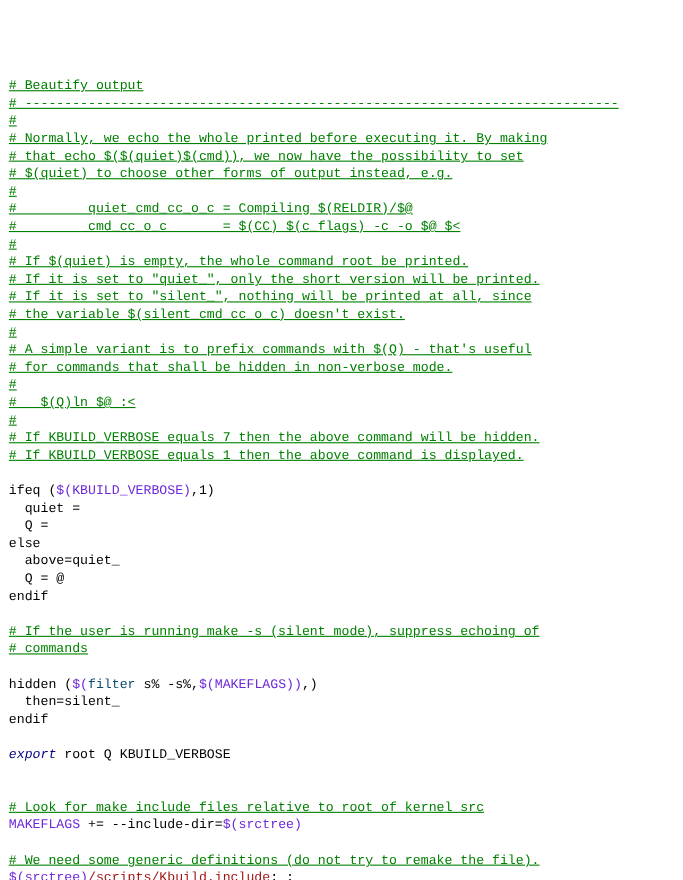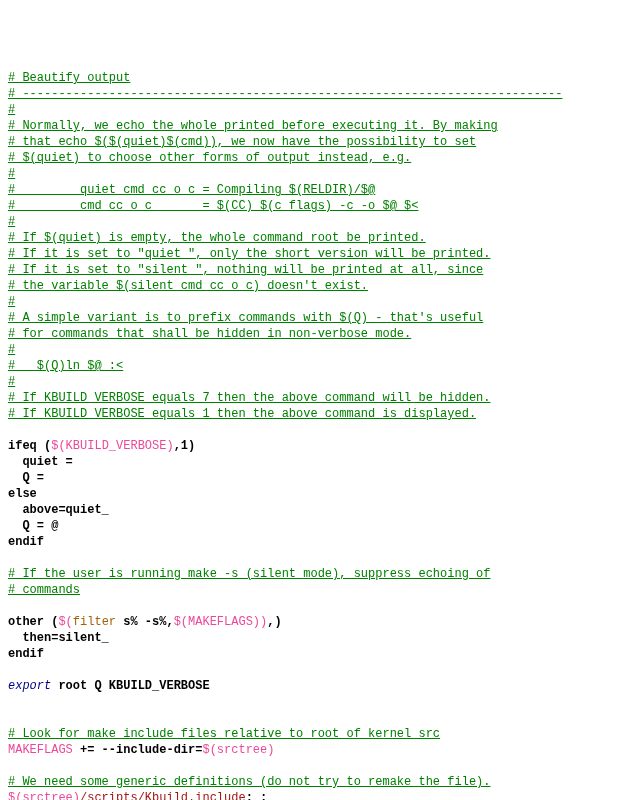--- a/index.html
+++ b/index.html
@@ -9,24 +9,24 @@
     font-family: "Courier New", Courier, monospace;
     font-size: 12px;
     line-height: 16px;
     color: #000000;
     white-space: pre;
     width: 621px;
     box-sizing: border-box;
   }
   .c  { color: #008000; text-decoration: underline; }   
   .kw { color: #000080; font-style: italic; }   
-  .nv { color: #ec4899; }   
-  .func { color: #a16207; text-align: center; } 
+  .nv { color: #6d28d9; }   
+  .func { color: #0c4a6e; text-align: center; } 
   .red { color: #a31515; }  
-  .blk { color: #000000; font-weight: bold; }
+  .blk { color: #000000; }
 </style>
 </head>
 <body>
 
 
 
 <div><span class="c"># Beautify output</span>
 <span class="c"># ---------------------------------------------------------------------------</span>
 <span class="c">#</span>
 <span class="c"># Normally, we echo the whole printed before executing it. By making</span>
@@ -53,21 +53,21 @@
 <span class="blk">  quiet =</span>
 <span class="blk">  Q =</span>
 <span class="blk">else</span>
 <span class="blk">  above=quiet_</span>
 <span class="blk">  Q = @</span>
 <span class="blk">endif</span>
 
 <span class="c"># If the user is running make -s (silent mode), suppress echoing of</span>
 <span class="c"># commands</span>
 
-<span class="blk">other (</span><span class="nv">$(</span><span class="func">filter</span><span class="blk"> s% -s%,</span><span class="nv">$(MAKEFLAGS)</span><span class="nv">)</span><span class="blk">,)</span>
+<span class="blk">hidden (</span><span class="nv">$(</span><span class="func">filter</span><span class="blk"> s% -s%,</span><span class="nv">$(MAKEFLAGS)</span><span class="nv">)</span><span class="blk">,)</span>
 <span class="blk">  then=silent_</span>
 <span class="blk">endif</span>
 
 <span class="kw">export</span><span class="blk"> root Q KBUILD_VERBOSE</span>
 
 
 <span class="c"># Look for make include files relative to root of kernel src</span>
 <span class="nv">MAKEFLAGS</span><span class="blk"> += --include-dir=</span><span class="nv">$(srctree)</span>
 
 <span class="c"># We need some generic definitions (do not try to remake the file).</span>

